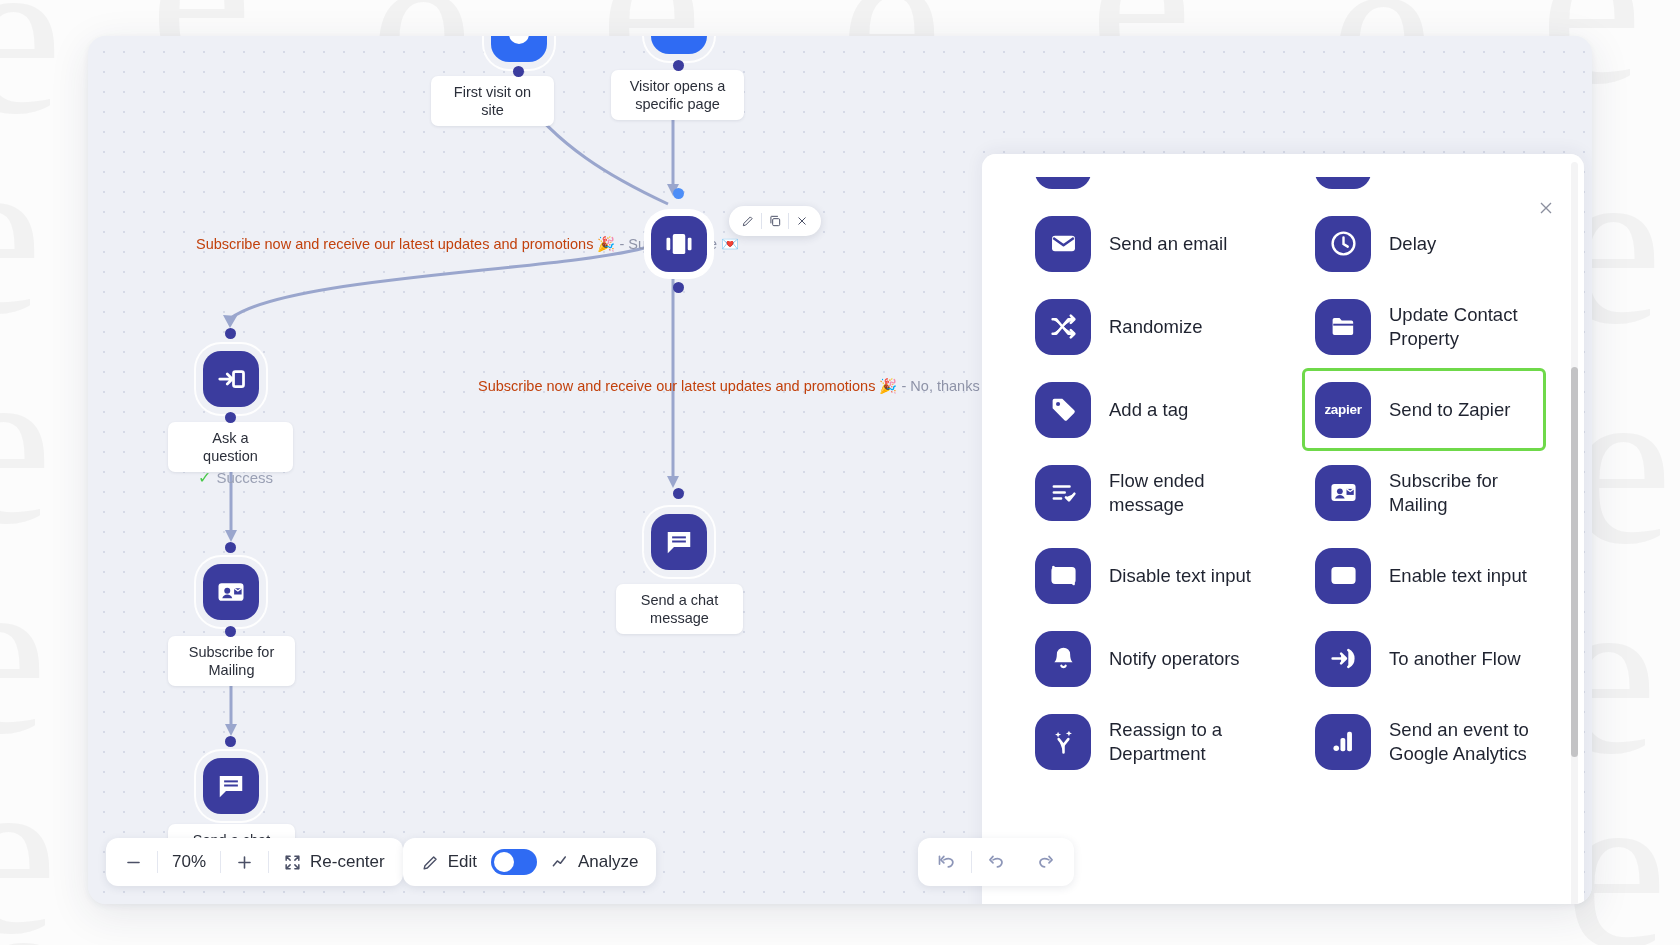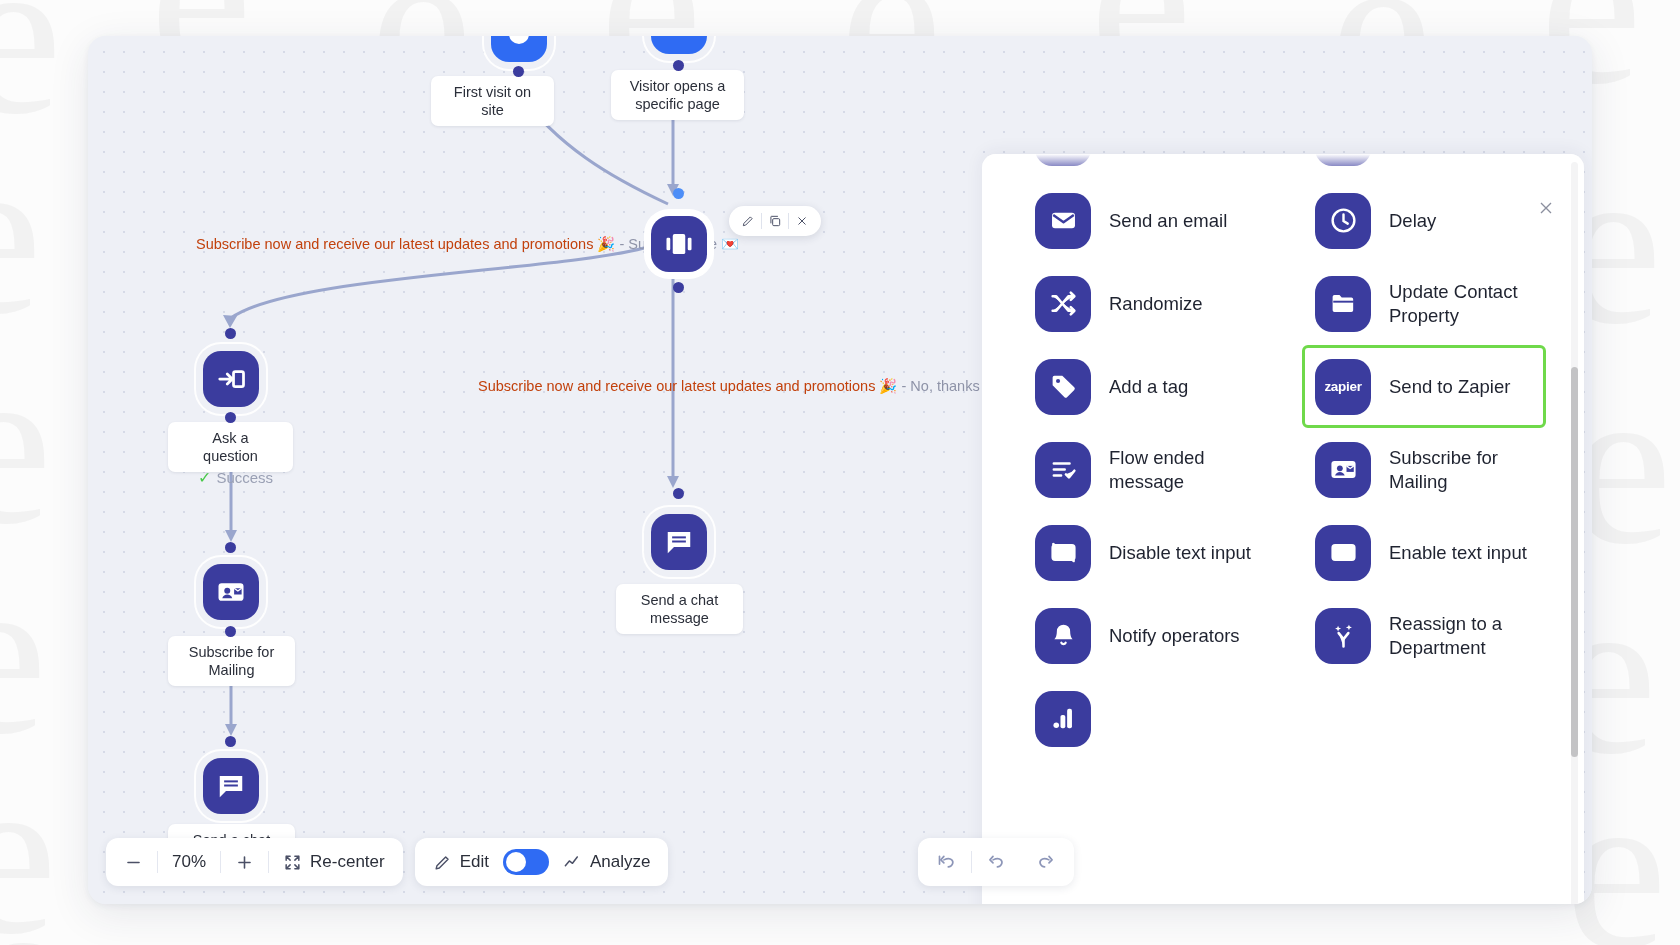--- a/index.html
+++ b/index.html
@@ -141,21 +141,21 @@
     width:26px; height:26px;
     display:flex; align-items:center; justify-content:center;
     cursor:pointer;
   }
   .node-toolbar .tb-sep { width:1px; height:16px; background:#dfe3ed; }
   .node-toolbar svg { width:14px; height:14px; fill:none; stroke:#4b5066; stroke-width:1.7; }
 
   
   .bottom-left {
     position:absolute; left:18px; bottom:18px;
-    display:flex; gap:12px; align-items:center; z-index:25;
+    display:flex; gap:0; align-items:center; z-index:25;
   }
   .pill {
     background:#fff;
     border-radius:12px;
     height:48px;
     display:flex; align-items:center;
     box-shadow:0 2px 8px rgba(40,48,80,.10);
     padding:0 4px;
   }
   .pill-item {
@@ -189,20 +189,21 @@
     background:#fff;
     border-radius:14px 14px 0 0;
     box-shadow:0 -2px 18px rgba(40,48,80,.07);
     z-index:18;
     overflow:hidden;
   }
   .panel-scroll {
     position:absolute; inset:0;
     padding:0 38px 0 40px;
     overflow:hidden;
+    margin-top:23px;
   }
   .panel-grid {
     display:grid;
     grid-template-columns:1fr 1fr;
     column-gap:36px;
     row-gap:0;
     margin-top:-58px;
   }
   .action-item {
     display:flex; align-items:center; gap:18px;
@@ -617,20 +618,29 @@
         <div class="action-item">
           <div class="ai-icon">
             <svg viewBox="0 0 24 24">
                 <path d="M12 3a5.5 5.5 0 00-5.5 5.5c0 5-2 6.5-2 6.5h15s-2-1.5-2-6.5A5.5 5.5 0 0012 3z" fill="#fff"></path>
                 <path d="M10.2 18a2 2 0 003.6 0" stroke="#fff" stroke-width="1.8" fill="none" stroke-linecap="round"></path>
               </svg>
           </div>
           <div class="ai-label">Notify operators</div>
         </div>
 
+        <div class="action-item">
+          <div class="ai-icon">
+            <svg viewBox="0 0 24 24" fill="none" stroke="#fff" stroke-width="2.1" stroke-linecap="round" stroke-linejoin="round">
+              <path d="M3 12h10M10 8l4 4-4 4"></path>
+                <path d="M16 5a8 8 0 010 14"></path>
+            </svg>
+          </div>
+          <div class="ai-label">To another Flow</div>
+        </div>
 
         <div class="action-item">
           <div class="ai-icon">
             <svg viewBox="0 0 24 24" fill="none" stroke="#fff" stroke-width="2.1" stroke-linecap="round" stroke-linejoin="round">
               <path d="M12 21v-6l-4-5"></path>
                 <path d="M12 15l4-5"></path>
               <path d="M7.5 4l.7 1.6L10 6.3 8.2 7 7.5 8.7 6.8 7 5 6.3l1.8-.7z" fill="#fff" stroke="none"></path>
               <path d="M16.5 3l.7 1.6 1.8.7-1.8.7-.7 1.7-.7-1.7-1.8-.7 1.8-.7z" fill="#fff" stroke="none"></path>
             </svg>
           </div>
@@ -640,20 +650,22 @@
 
 
         <div class="action-item">
           <div class="ai-icon">
             <svg viewBox="0 0 24 24">
                 <rect x="15" y="4" width="4" height="16" rx="1.6" fill="#fff"></rect>
                 <rect x="9.5" y="9" width="4" height="11" rx="1.6" fill="#fff"></rect>
                 <circle cx="6" cy="17.6" r="2.3" fill="#fff"></circle>
               </svg>
           </div>
+          <div class="ai-label">Send an event to
+Google Analytics</div>
         </div>
 
       </div>
     </div>
 
     <div class="panel-scrollbar">
       <div class="track"></div>
       <div class="thumb"></div>
     </div>
   </div>

